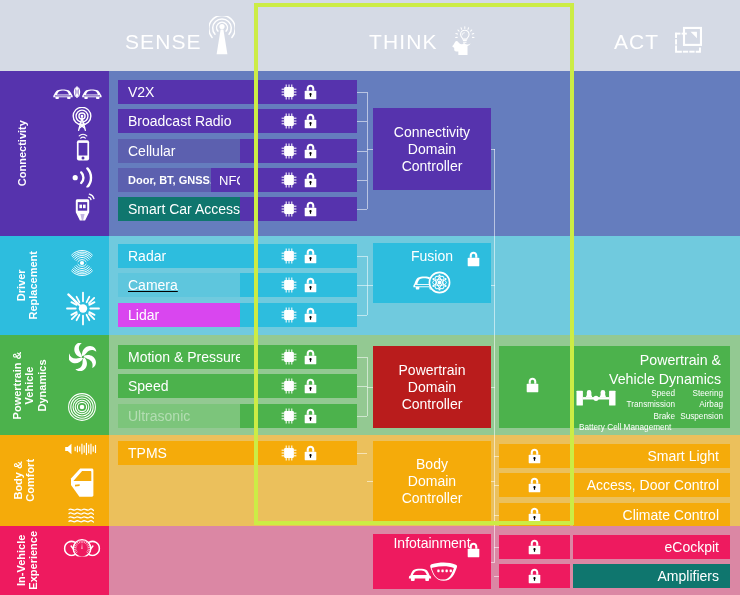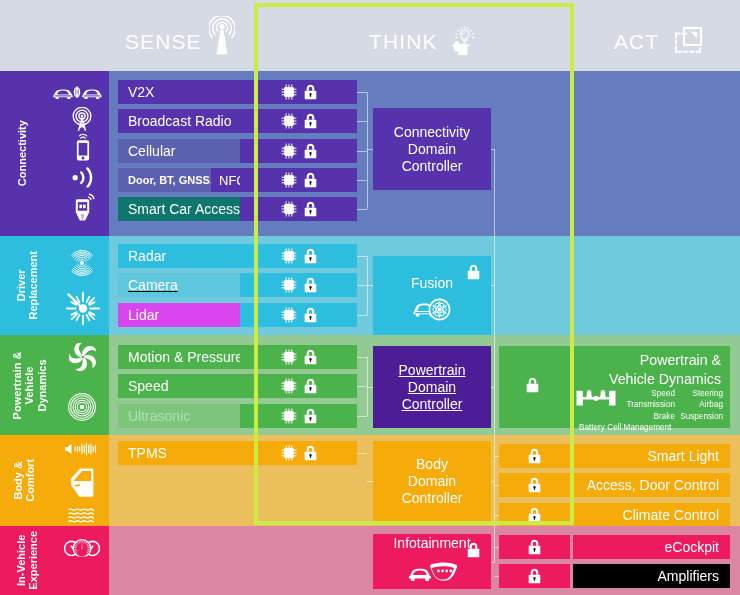--- a/index.html
+++ b/index.html
@@ -518,21 +518,21 @@
             <path d="M1.6 6.7h9.8c.5 0 .9.4.9.9v6.8c0 .5-.4.9-.9.9H1.6c-.5 0-.9-.4-.9-.9V7.6c0-.5.4-.9.9-.9z" fill="#fff"></path>
             <path d="M6.5 9.0a1.15 1.15 0 0 0-.6 2.14v1.5h1.2v-1.5A1.15 1.15 0 0 0 6.5 9.0z" fill="currentColor"></path>
           </svg>
         </span>
       </div>
       <div class="abs vline" style="left: 367px; top: 256px; width: 1px; height: 59px;"></div>
       <div class="abs hline" style="left: 357px; top: 256px; width: 10px; height: 1px;"></div>
       <div class="abs hline" style="left: 357px; top: 285px; width: 10px; height: 1px;"></div>
       <div class="abs hline" style="left: 357px; top: 315px; width: 10px; height: 1px;"></div>
       <div class="abs hline" style="left: 367px; top: 285px; width: 6px; height: 1px;"></div>
-      <div class="abs dcbox" style="left: 373px; top: 243px; width: 118px; height: 88px; background: rgb(45, 189, 222); margin-top: 13px;">
+      <div class="abs dcbox" style="left: 373px; top: 243px; width: 118px; height: 60px; background: rgb(45, 189, 222);">
         <div class="dctext">Fusion</div>
         <span class="dcicon"><svg width="40" height="23" viewBox="0 0 40 23" fill="none">
             <path d="M1.4 14.9c0-.9.3-1.4.9-1.7C3.6 9.0 4.7 7.4 5.8 6.7 7.3 5.8 9.8 5.5 12.3 5.5c2.6 0 5.0.3 6.5 1.2 1.1.7 2.2 2.3 3.5 6.5.6.3.9.8.9 1.7v1.3h-2.2v1.5c0 .4-.3.7-.7.7h-2.1c-.4 0-.7-.3-.7-.7v-1.5H7.3v1.5c0 .4-.3.7-.7.7H4.5c-.4 0-.7-.3-.7-.7v-1.5H1.4z" fill="#fff"></path>
             <path d="M5.3 13.0h14c-1.0-3.0-1.8-4.3-2.5-4.8-1.1-.7-2.9-.9-4.5-.9-1.7 0-3.5.2-4.6.9-.7.5-1.5 1.8-2.4 4.8z" fill="#2dbdde"></path>
             <rect x="3.1" y="13.9" width="18.3" height="1.4" fill="#2dbdde"></rect>
             <circle cx="27.5" cy="11.5" r="10.7" fill="#2dbdde"></circle>
             <circle cx="27.5" cy="11.5" r="10.1" stroke="#fff" stroke-width="1.6" fill="none"></circle>
             <circle cx="27.5" cy="11.5" r="1.9" fill="#fff"></circle>
             <g stroke="#fff" stroke-width="1.0" fill="none">
               <ellipse cx="27.5" cy="11.5" rx="6.9" ry="2.9"></ellipse>
@@ -673,21 +673,21 @@
             <path d="M1.6 6.7h9.8c.5 0 .9.4.9.9v6.8c0 .5-.4.9-.9.9H1.6c-.5 0-.9-.4-.9-.9V7.6c0-.5.4-.9.9-.9z" fill="#fff"></path>
             <path d="M6.5 9.0a1.15 1.15 0 0 0-.6 2.14v1.5h1.2v-1.5A1.15 1.15 0 0 0 6.5 9.0z" fill="currentColor"></path>
           </svg>
         </span>
       </div>
       <div class="abs vline" style="left: 367px; top: 357px; width: 1px; height: 59px;"></div>
       <div class="abs hline" style="left: 357px; top: 357px; width: 10px; height: 1px;"></div>
       <div class="abs hline" style="left: 357px; top: 386px; width: 10px; height: 1px;"></div>
       <div class="abs hline" style="left: 357px; top: 416px; width: 10px; height: 1px;"></div>
       <div class="abs hline" style="left: 367px; top: 387px; width: 6px; height: 1px;"></div>
-      <div class="abs dcbox" style="left: 373px; top: 346px; width: 118px; height: 82px; background: #4c1d95; text-decoration: underline;">
+      <div class="abs dcbox" style="left: 373px; top: 346px; width: 118px; height: 82px; background: #b91c1c;">
         <div class="dctext">Powertrain<br>Domain<br>Controller</div>
       </div>
       <div class="abs hline" style="left: 491px; top: 387px; width: 4px; height: 1px;"></div>
       <div class="abs rpanel" style="left: 499px; top: 346px; width: 231px; height: 82px; background: rgb(76, 178, 76);">
         <span class="rplock"><svg width="13" height="16" viewBox="0 0 13 16" fill="none">
             <path d="M6.5 .7C4.4.7 2.7 2.4 2.7 4.5v2.2h2.1V4.5c0-.9.8-1.7 1.7-1.7s1.7.8 1.7 1.7v2.2h2.1V4.5C10.3 2.4 8.6.7 6.5.7z" fill="#fff"></path>
             <path d="M1.6 6.7h9.8c.5 0 .9.4.9.9v6.8c0 .5-.4.9-.9.9H1.6c-.5 0-.9-.4-.9-.9V7.6c0-.5.4-.9.9-.9z" fill="#fff"></path>
             <path d="M6.5 9.0a1.15 1.15 0 0 0-.6 2.14v1.5h1.2v-1.5A1.15 1.15 0 0 0 6.5 9.0z" fill="currentColor"></path>
           </svg></span>
         <div class="rptitle">Powertrain &amp;<br>Vehicle Dynamics</div>
@@ -907,20 +907,20 @@
       <div class="abs hline" style="left: 494px; top: 576px; width: 5px; height: 1px;"></div>
       <div class="abs alockbox" style="left: 499px; top: 564px; width: 71px; height: 24px; background: rgb(238, 26, 95);">
         <span class="iconwrap">
           <svg width="13" height="16" viewBox="0 0 13 16" fill="none">
             <path d="M6.5 .7C4.4.7 2.7 2.4 2.7 4.5v2.2h2.1V4.5c0-.9.8-1.7 1.7-1.7s1.7.8 1.7 1.7v2.2h2.1V4.5C10.3 2.4 8.6.7 6.5.7z" fill="#fff"></path>
             <path d="M1.6 6.7h9.8c.5 0 .9.4.9.9v6.8c0 .5-.4.9-.9.9H1.6c-.5 0-.9-.4-.9-.9V7.6c0-.5.4-.9.9-.9z" fill="#fff"></path>
             <path d="M6.5 9.0a1.15 1.15 0 0 0-.6 2.14v1.5h1.2v-1.5A1.15 1.15 0 0 0 6.5 9.0z" fill="currentColor"></path>
           </svg>
         </span>
       </div>
-      <div class="abs alabel" style="left: 573px; top: 564px; width: 157px; height: 24px; background: #000000;">
+      <div class="abs alabel" style="left: 573px; top: 564px; width: 157px; height: 24px; background: #0f766e;">
         <span class="txt">Amplifiers</span>
       </div>
       <div class="abs vline" style="left: 494px; top: 149px; width: 1px; height: 413px;"></div>
     </div>
 
   <div id="thinkframe" class="abs"></div>
 </div>
 
 </body></html>

